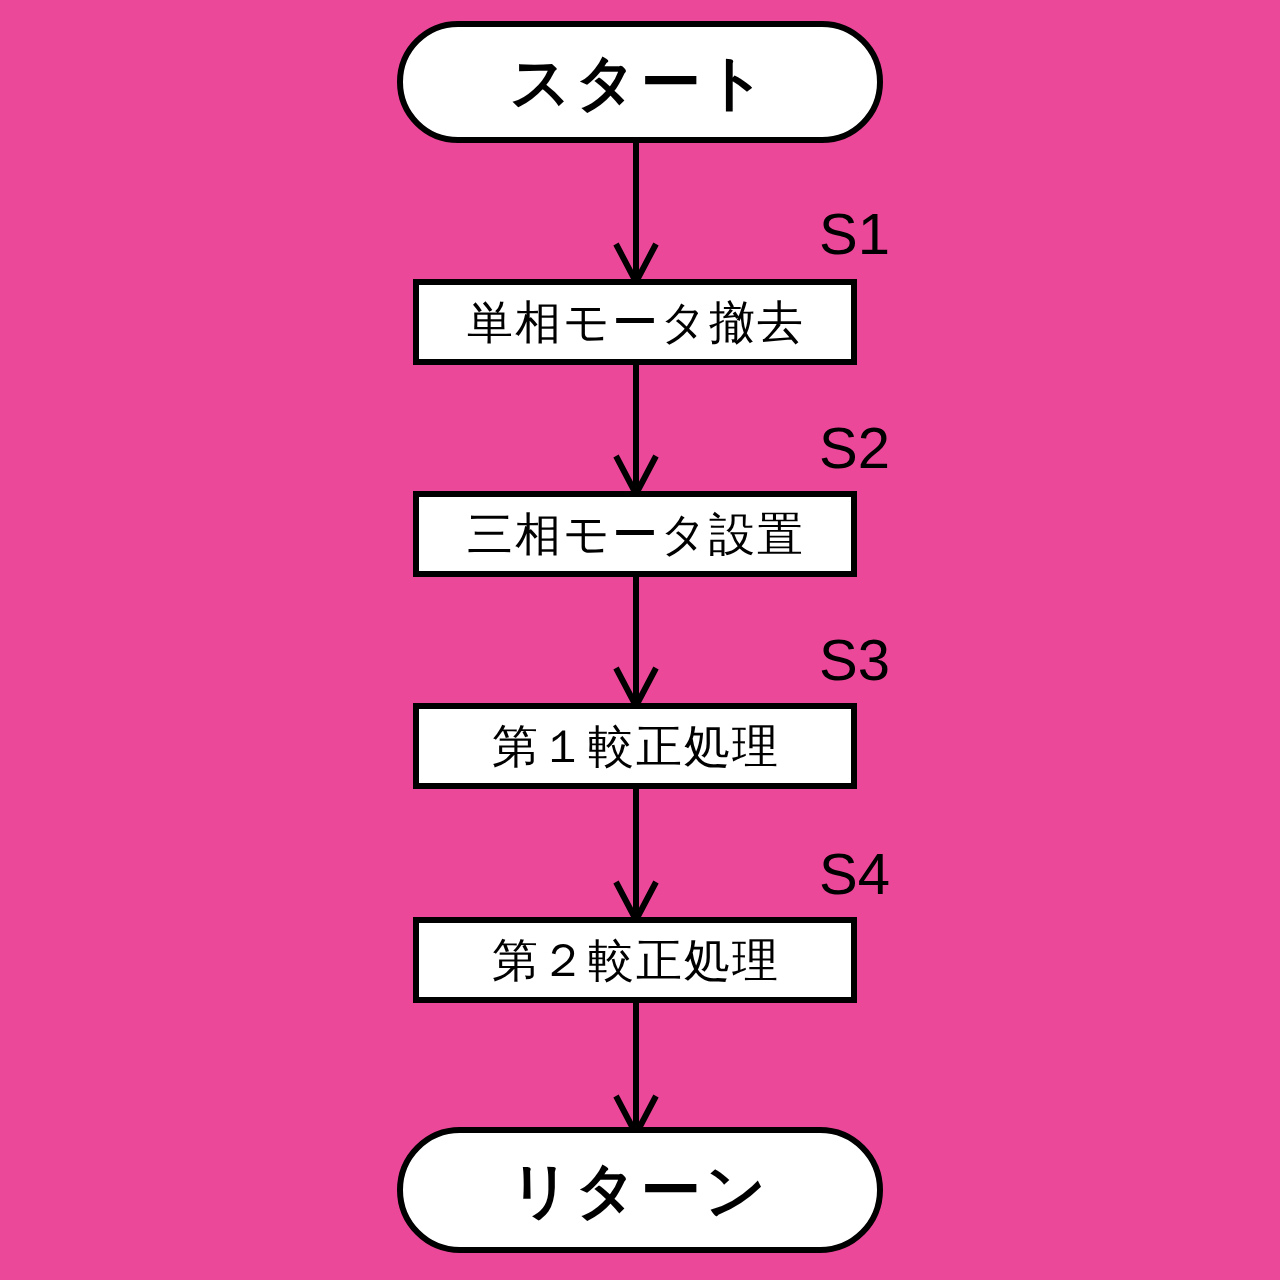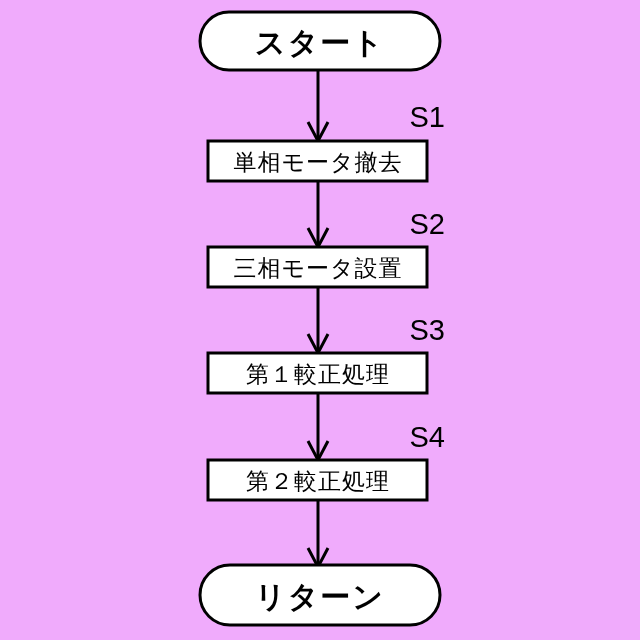--- a/index.html
+++ b/index.html
@@ -8,21 +8,21 @@
     padding: 0;
     background: #ffffff;
   }
   body {
     font-family: "Liberation Sans", sans-serif;
   }
   #canvas {
     position: relative;
     width: 640px;
     height: 640px;
-    background: #f0abfc;
+    background: #ec4899;
     overflow: hidden;
   }
   .flow-svg {
     position: absolute;
     left: 0;
     top: 0;
     width: 640px;
     height: 640px;
   }
   

